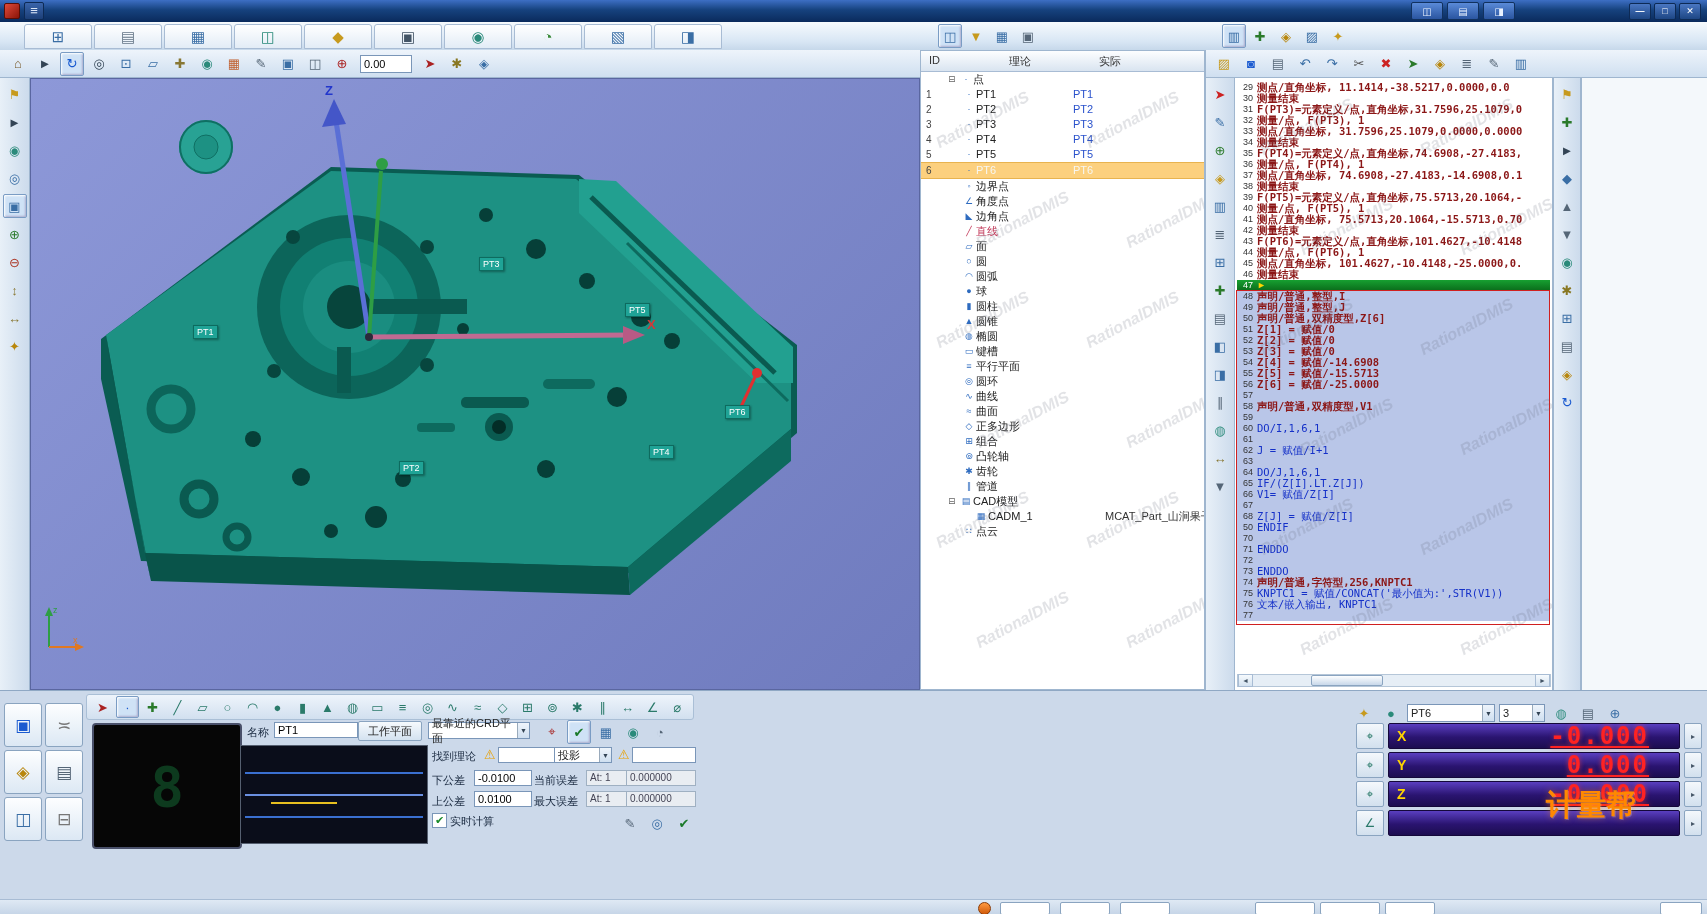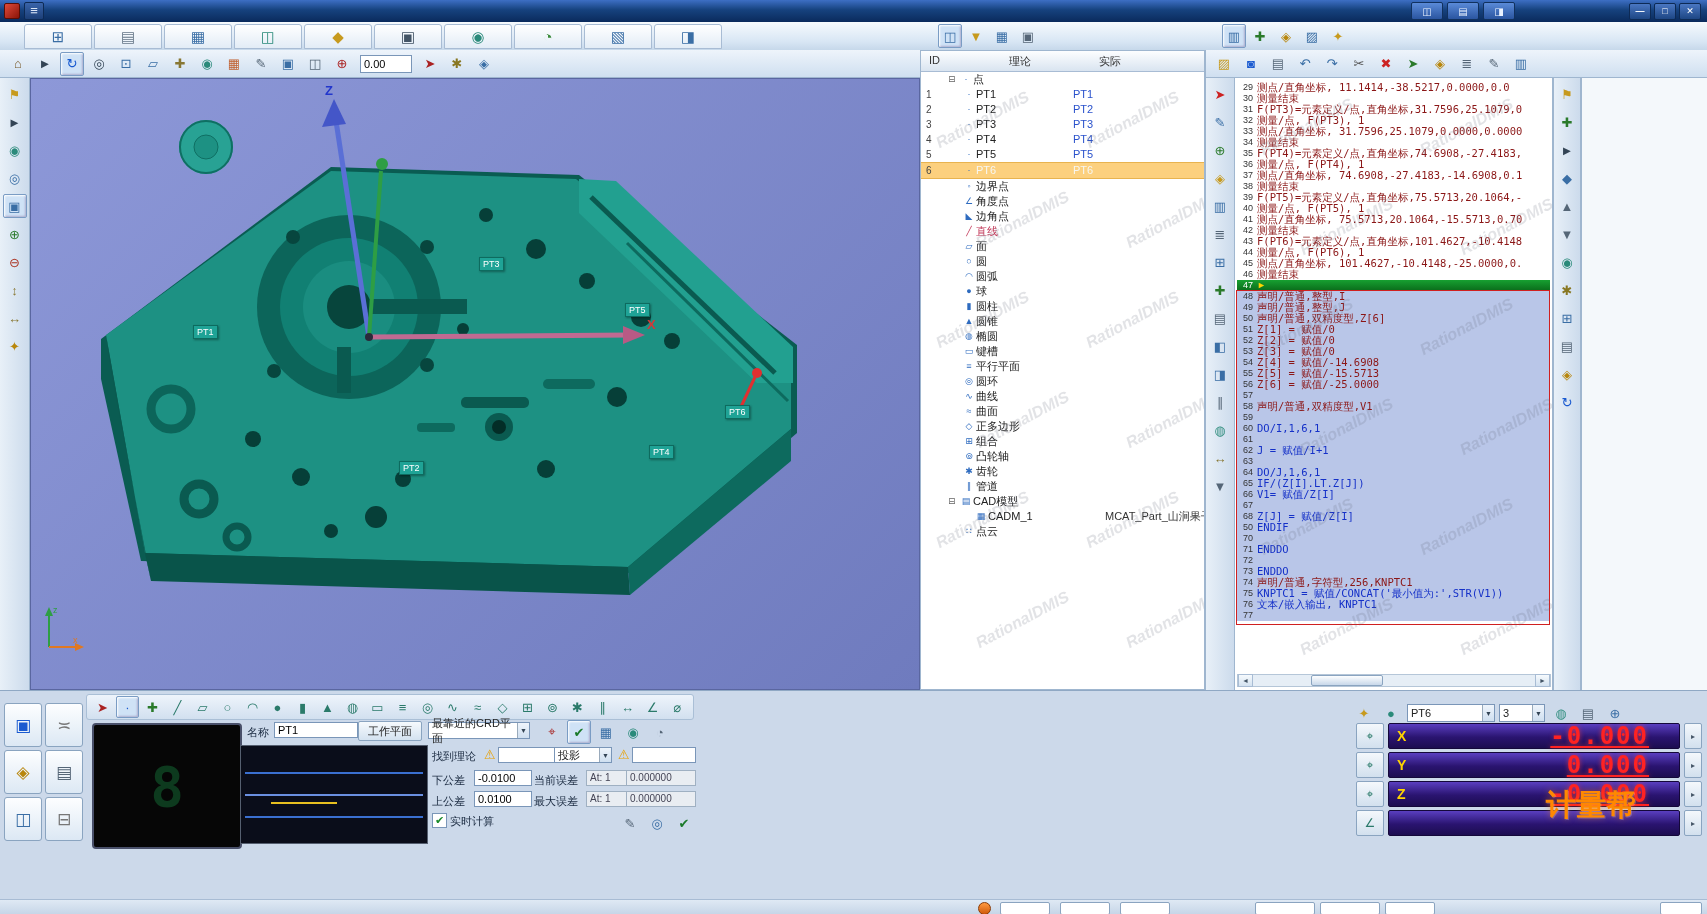--- a/index.html
+++ b/index.html
@@ -75,21 +75,21 @@
   .wm{position:absolute;transform:rotate(-28deg);color:rgba(95,100,115,.18);font-size:16px;font-weight:bold;
     font-style:italic;pointer-events:none;white-space:nowrap;}
   #tree-wm,#code-wm{position:absolute;left:0;top:0;right:0;bottom:0;pointer-events:none;overflow:hidden;}
 
   
   #code-panel{left:1235px;top:78px;width:318px;height:656px;background:#fff;border-right:1px solid #9fb6cf;box-sizing:border-box;overflow:hidden;}
   #code-lines{position:absolute;left:2px;top:4px;right:2px;}
   .crow{height:11px;line-height:11px;display:flex;white-space:nowrap;overflow:hidden;}
   .cnum{width:16px;text-align:right;padding-right:4px;color:#333;font-size:9px;flex:none;}
   .ctxt{font-family:"DejaVu Sans Mono","Liberation Mono",monospace;font-size:10.5px;}
-  .ctxt.m{color:#8b1616;}
+  .ctxt.m{color:#8b1616;font-weight:bold;}
   .ctxt.b{color:#1430c8;}
   .csel{background:#b9c6e8;}
   .cgreen{background:linear-gradient(#17a031,#0a6b1a);}
   .cgreen .cnum{color:#fff;}
   .cbreak{color:#ffd400;font-size:9px;width:10px;flex:none;}
   #sel-border{position:absolute;left:1px;top:212px;width:312px;height:333px;border:1px solid #d02020;pointer-events:none;}
   #code-hscroll{position:absolute;left:2px;top:596px;width:314px;height:13px;background:#e6eef6;border:1px solid #b5c6d8;
     display:flex;align-items:center;box-sizing:border-box;}
   .scr-arrow{width:13px;height:11px;font-size:7px;color:#456;display:flex;align-items:center;justify-content:center;
     background:linear-gradient(#f6fafd,#d4e2f0);border:1px solid #a8bcd4;flex:none;}

